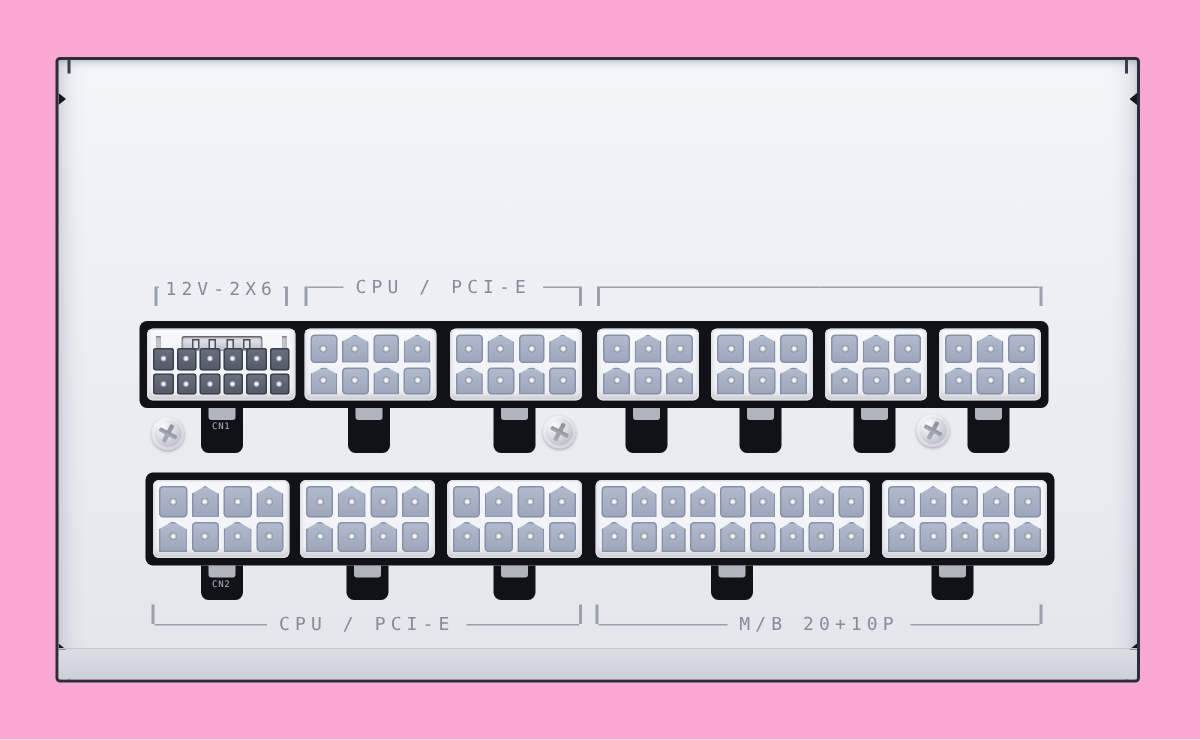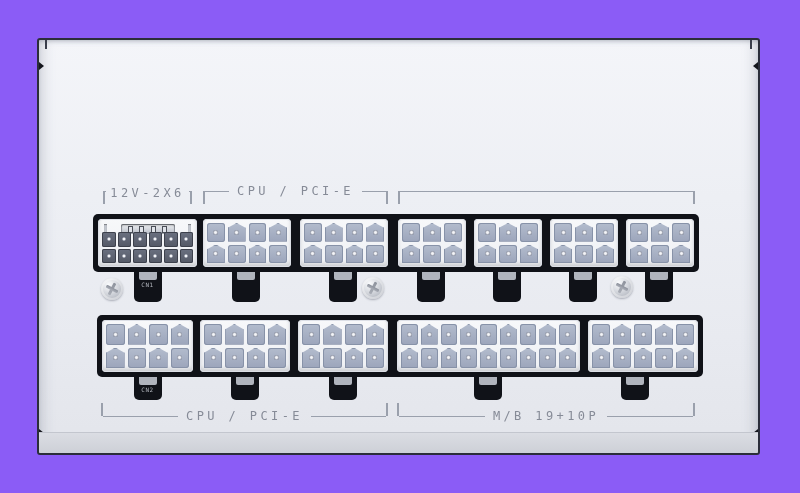--- a/index.html
+++ b/index.html
@@ -1,16 +1,16 @@
 <!DOCTYPE html>
 <html><head>
 <meta charset="utf-8">
 <style>
   html,body{margin:0;padding:0;background:#ffffff;}
-  .stage{position:relative;width:800px;height:493px;background:#8b5cf6;overflow:hidden;
+  .stage{position:relative;width:800px;height:493px;background:#f9a8d4;overflow:hidden;
          font-family:"DejaVu Sans Mono","Liberation Mono",monospace;}
   
   .psu{position:absolute;left:37px;top:38px;width:723px;height:417px;box-sizing:border-box;
        border:2px solid #2b2e3a;border-radius:3px;
        background:linear-gradient(180deg,#f4f5f9 0%,#edeff4 38%,#e8eaf0 72%,#e3e5eb 100%);
        box-shadow:inset 0 3px 4px -2px rgba(120,126,142,.45),
                   inset 10px 0 14px -8px rgba(120,126,142,.38),
                   inset -10px 0 14px -8px rgba(120,126,142,.38);}
   .bottom-band{position:absolute;left:0;right:0;bottom:0;height:20px;
        background:linear-gradient(180deg,#dbdde3,#cdd0d7);border-top:1px solid #c3c6ce;
@@ -110,21 +110,21 @@
     <div class="callout bottomrow c4">
       <div class="tick"></div>
       <div class="line"></div>
       <div class="label">CPU / PCI-E</div>
       <div class="line"></div>
       <div class="tick"></div>
     </div>
     <div class="callout bottomrow c5">
       <div class="tick"></div>
       <div class="line"></div>
-      <div class="label">M/B 19+10P</div>
+      <div class="label">M/B 20+10P</div>
       <div class="line"></div>
       <div class="tick"></div>
     </div>
 
     <div class="screw" style="left:62px;top:238px;"></div>
     <div class="screw" style="left:323px;top:237px;"></div>
     <div class="screw" style="left:572px;top:236px;"></div>
 
     <div class="bottom-band"></div>
   <div class="strip" style="left: 54px; top: 174px; width: 606px; height: 58px;">

